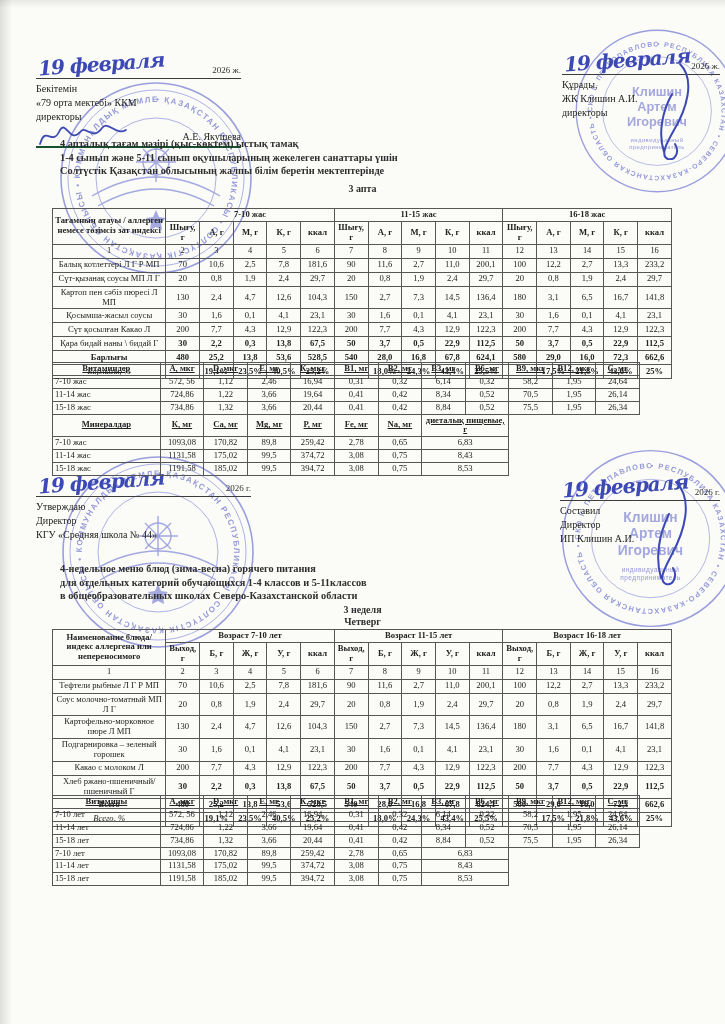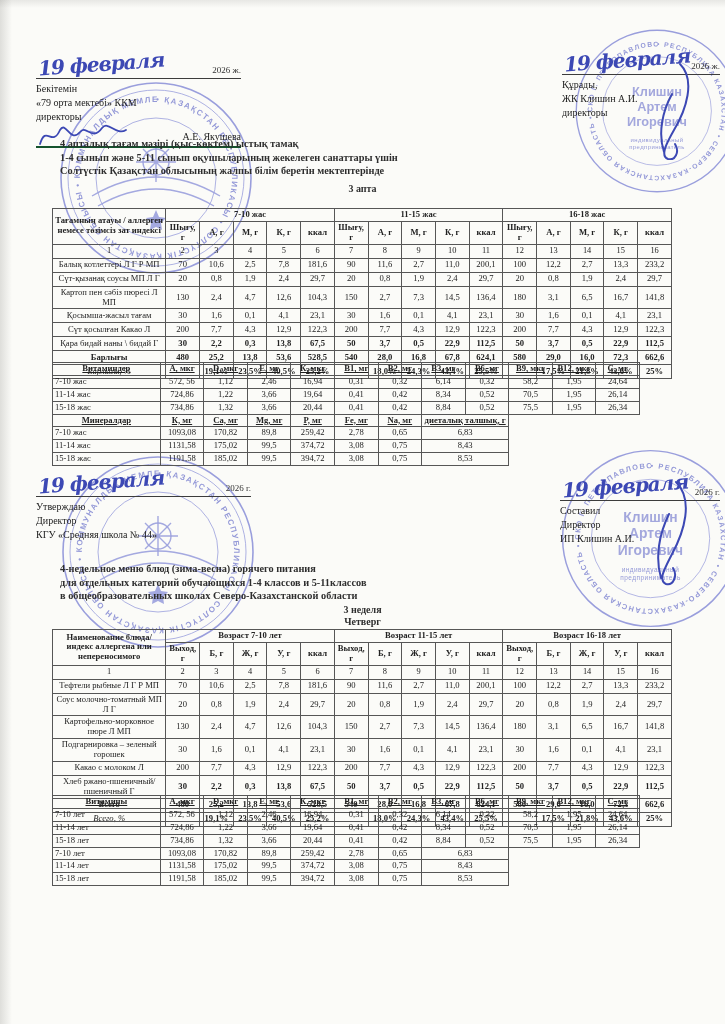--- a/index.html
+++ b/index.html
@@ -217,21 +217,21 @@
             <td>7,3</td>
             <td>14,5</td>
             <td>136,4</td>
             <td>180</td>
             <td>3,1</td>
             <td>6,5</td>
             <td>16,7</td>
             <td>141,8</td>
           </tr>
           <tr>
-            <td class="dish">Қосымша-жасыл тағам</td>
+            <td class="dish">Қосымша-жасыл соусы</td>
             <td>30</td>
             <td>1,6</td>
             <td>0,1</td>
             <td>4,1</td>
             <td>23,1</td>
             <td>30</td>
             <td>1,6</td>
             <td>0,1</td>
             <td>4,1</td>
             <td>23,1</td>
@@ -377,21 +377,21 @@
             <td>26,34</td>
           </tr>
           <tr>
             <th class="name-h">Минералдар</th>
             <th class="colh">К, мг</th>
             <th class="colh">Са, мг</th>
             <th class="colh">Mg, мг</th>
             <th class="colh">Р, мг</th>
             <th class="colh">Fe, мг</th>
             <th class="colh">Na, мг</th>
-            <th class="colh" colspan="2">диеталық талшық, г</th>
+            <th class="colh" colspan="2">диеталық пищевые, г</th>
             <td class="nob"></td>
             <td class="nob"></td>
             <td class="nob"></td>
           </tr>
           <tr>
             <td class="age">7-10 жас</td>
             <td>1093,08</td>
             <td>170,82</td>
             <td>89,8</td>
             <td>259,42</td>

